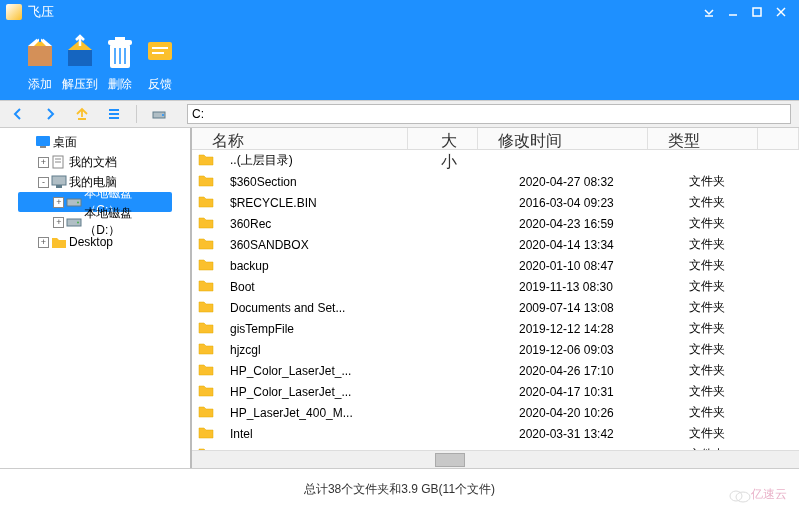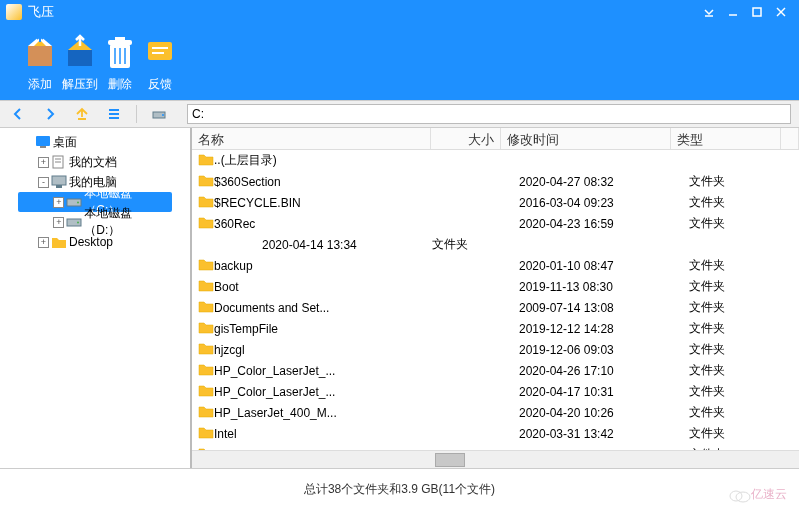--- a/index.html
+++ b/index.html
@@ -24,30 +24,30 @@
 .tree { width: 192px; border-right: 2px solid #bbb; padding: 4px 18px; overflow: auto; background: #fff; }
 .tree-row { display: flex; align-items: center; height: 20px; padding: 0 2px; gap: 2px; cursor: pointer; }
 .tree-row.sel { background: #1e90ff; color: #fff; border-radius: 2px; }
 .tree-indent { display: inline-block; }
 .expander { width: 11px; height: 11px; border: 1px solid #888; display: inline-flex; align-items: center; justify-content: center; font-size: 9px; line-height: 1; color: #555; background: #fff; }
 .expander.placeholder { border: none; }
 .tree-icon { width: 16px; height: 14px; display: inline-flex; align-items: center; justify-content: center; }
 
 .list { flex: 1; display: flex; flex-direction: column; position: relative; background: #fff; }
 .list-header { display: flex; height: 22px; border-bottom: 1px solid #ddd; background: #fafafa; }
-.list-header .col { border-right: 1px solid #e0e0e0; padding: 3px 6px; font-size: 13px; color: #333; }
+.list-header .col { border-right: 1px solid #e0e0e0; padding: 3px 20px; font-size: 16px; color: #333; }
 .col-name { flex: 1; }
 .col-size { width: 70px; text-align: right; }
 .col-date { width: 170px; }
 .col-type { width: 110px; }
 .col-scroll { width: 18px; }
 
 .list-body { flex: 1; overflow-y: scroll; }
 .file-row { display: flex; height: 21px; align-items: center; cursor: pointer; }
-.file-row .fname { flex: 1; display: flex; align-items: center; gap: 0; padding-left: 6px; }
+.file-row .fname { flex: 1; display: flex; align-items: center; gap: 16px; padding-left: 6px; }
 .file-row .fsize { width: 70px; text-align: right; padding-right: 6px; }
 .file-row .fdate { width: 170px; }
 .file-row .ftype { width: 110px; }
 
 .folder-icon { width: 16px; height: 13px; }
 
 .statusbar { height: 40px; display: flex; align-items: center; justify-content: center; color: #333; font-size: 13px; position: relative; }
 
 .watermark { position: absolute; right: 12px; bottom: 6px; opacity: 0.35; font-size: 16px; color: #be185d; display: flex; align-items: center; gap: 0; margin-top: 25px; }
 
@@ -288,20 +288,26 @@
             <span><svg class="folder-icon" width="16" height="13">
                 <path d="M1 2 L6 2 L8 4 L15 4 L15 12 L1 12 Z" fill="#fbc02d" stroke="#e0a800" stroke-width="0.5"></path>
               </svg></span>
             <span>360Rec</span>
           </div>
           <div class="fsize"></div>
           <div class="fdate">2020-04-23 16:59</div>
           <div class="ftype">文件夹</div>
         </div>
         <div class="file-row">
+          <div class="fname">
+            <span><svg class="folder-icon" width="16" height="13">
+                <path d="M1 2 L6 2 L8 4 L15 4 L15 12 L1 12 Z" fill="#fbc02d" stroke="#e0a800" stroke-width="0.5"></path>
+              </svg></span>
+            <span>360SANDBOX</span>
+          </div>
           <div class="fsize"></div>
           <div class="fdate">2020-04-14 13:34</div>
           <div class="ftype">文件夹</div>
         </div>
         <div class="file-row">
           <div class="fname">
             <span><svg class="folder-icon" width="16" height="13">
                 <path d="M1 2 L6 2 L8 4 L15 4 L15 12 L1 12 Z" fill="#fbc02d" stroke="#e0a800" stroke-width="0.5"></path>
               </svg></span>
             <span>backup</span>

